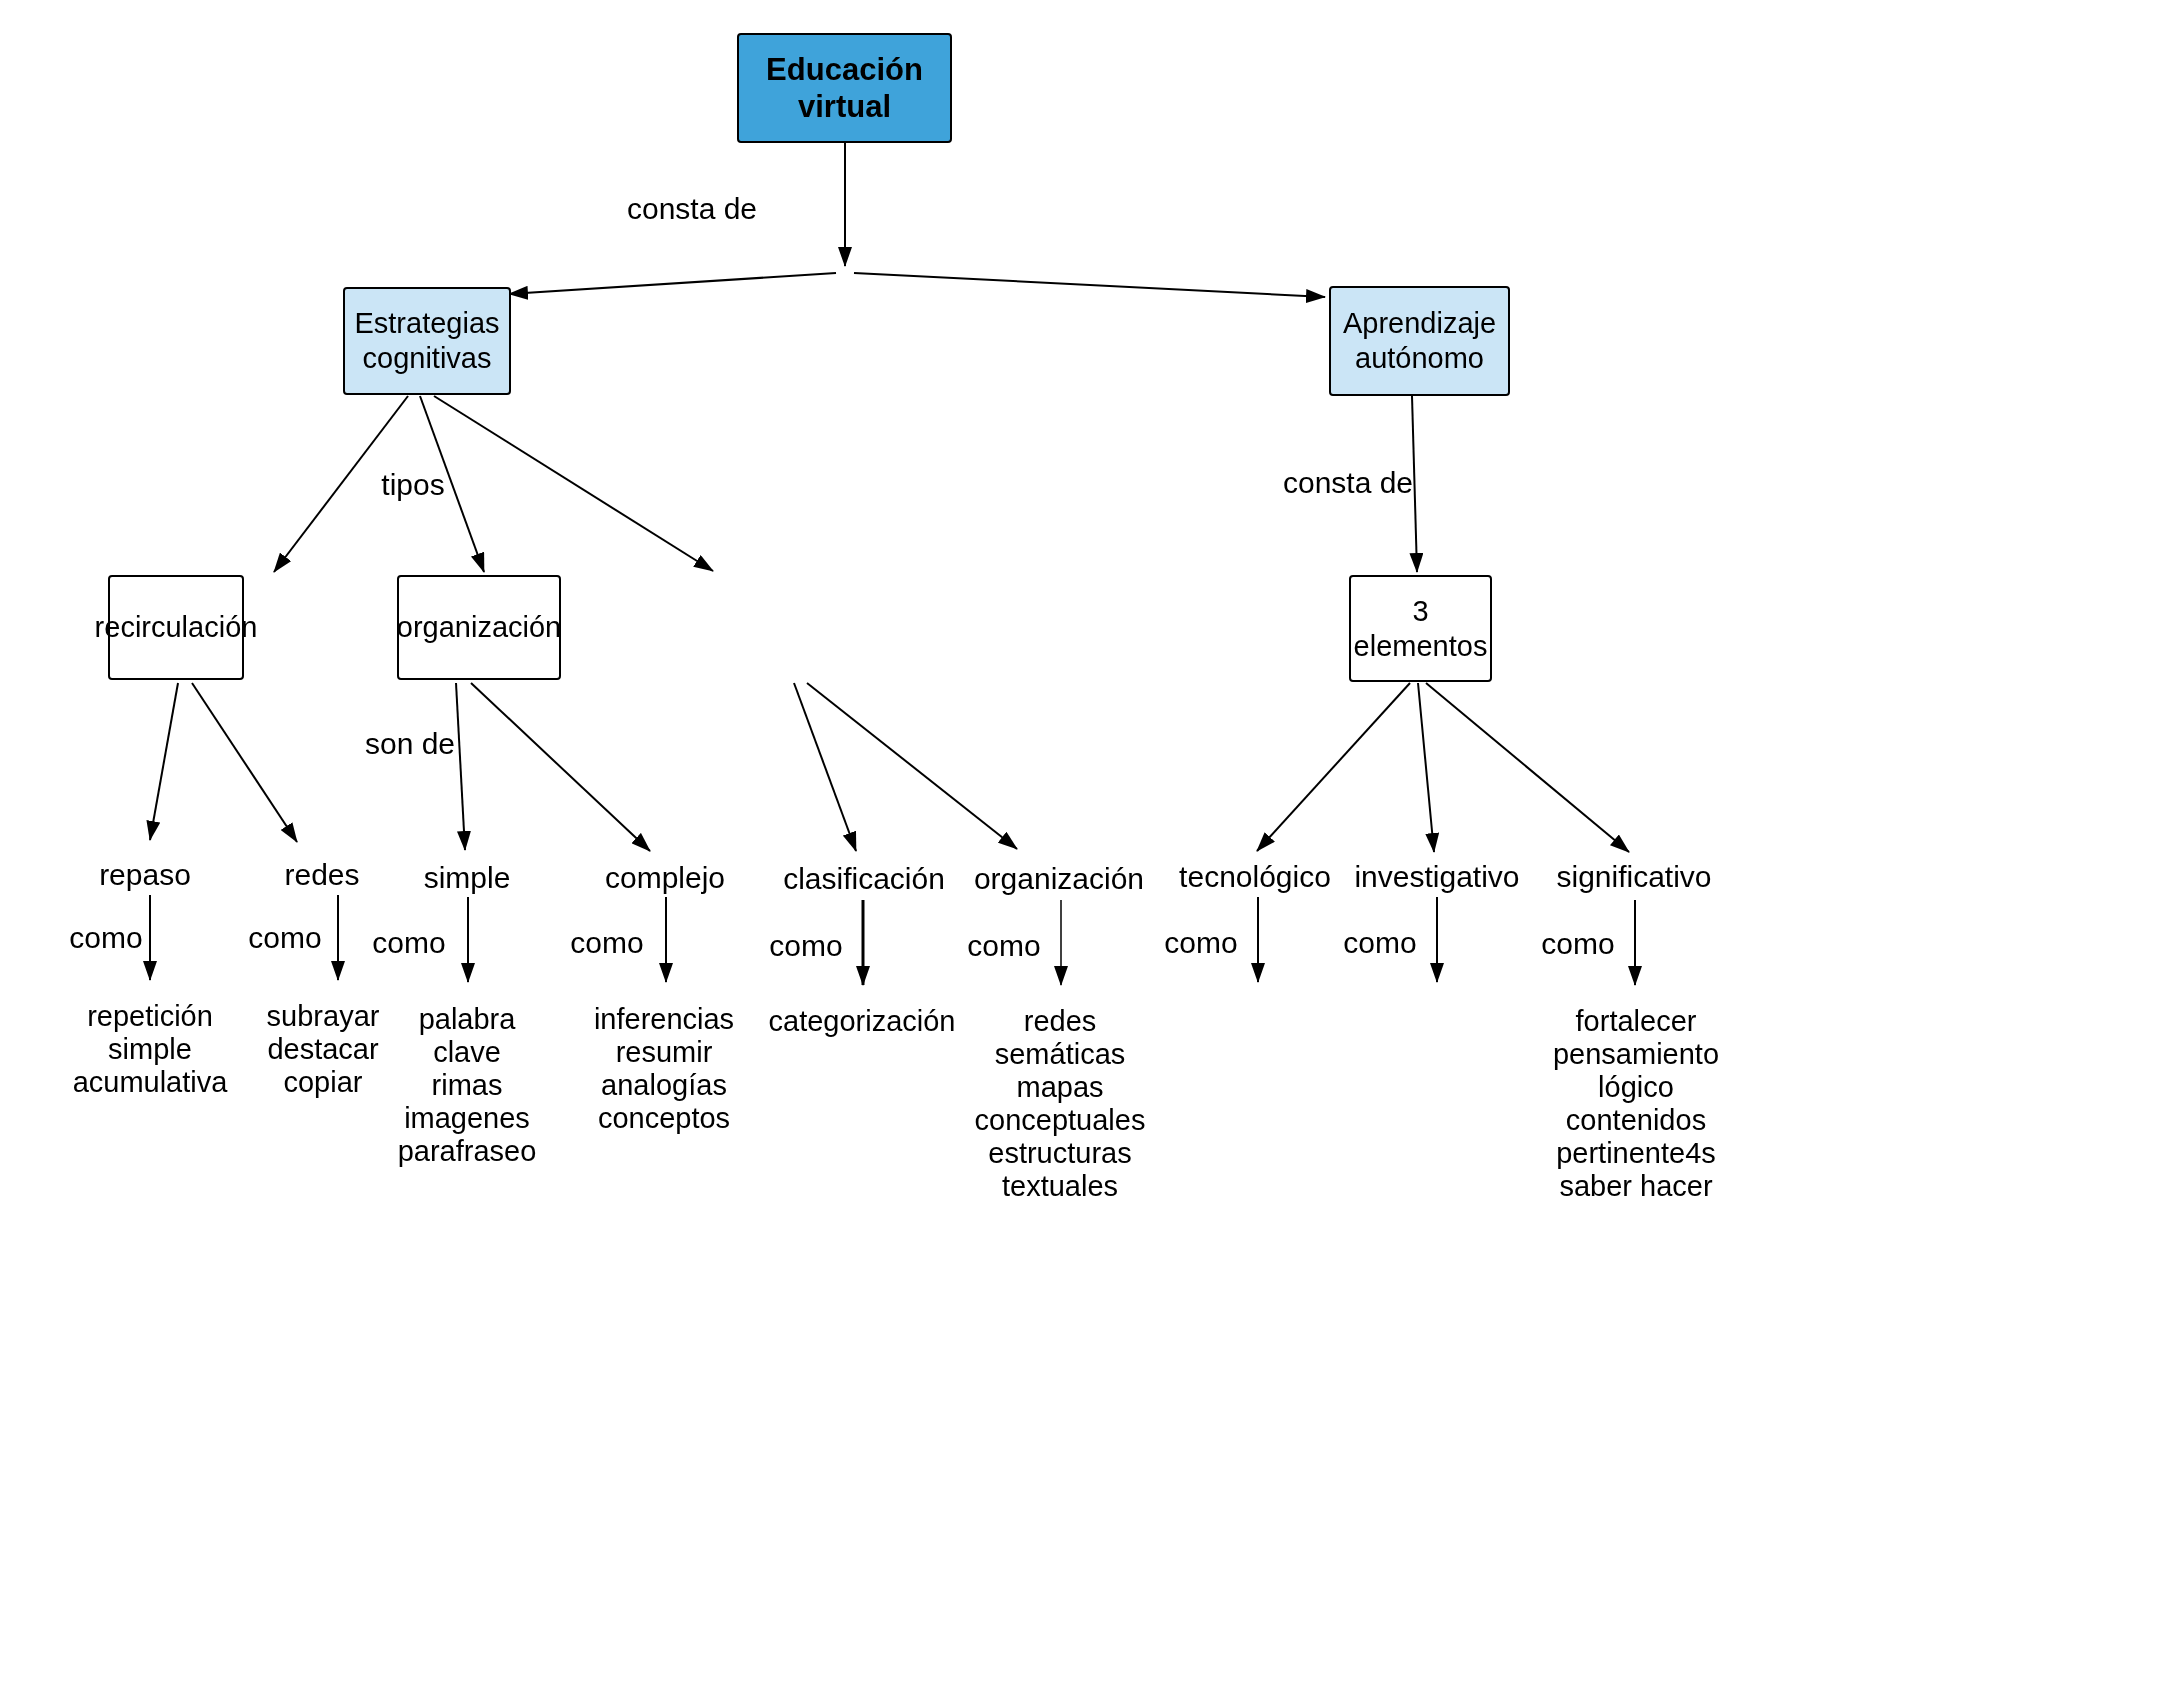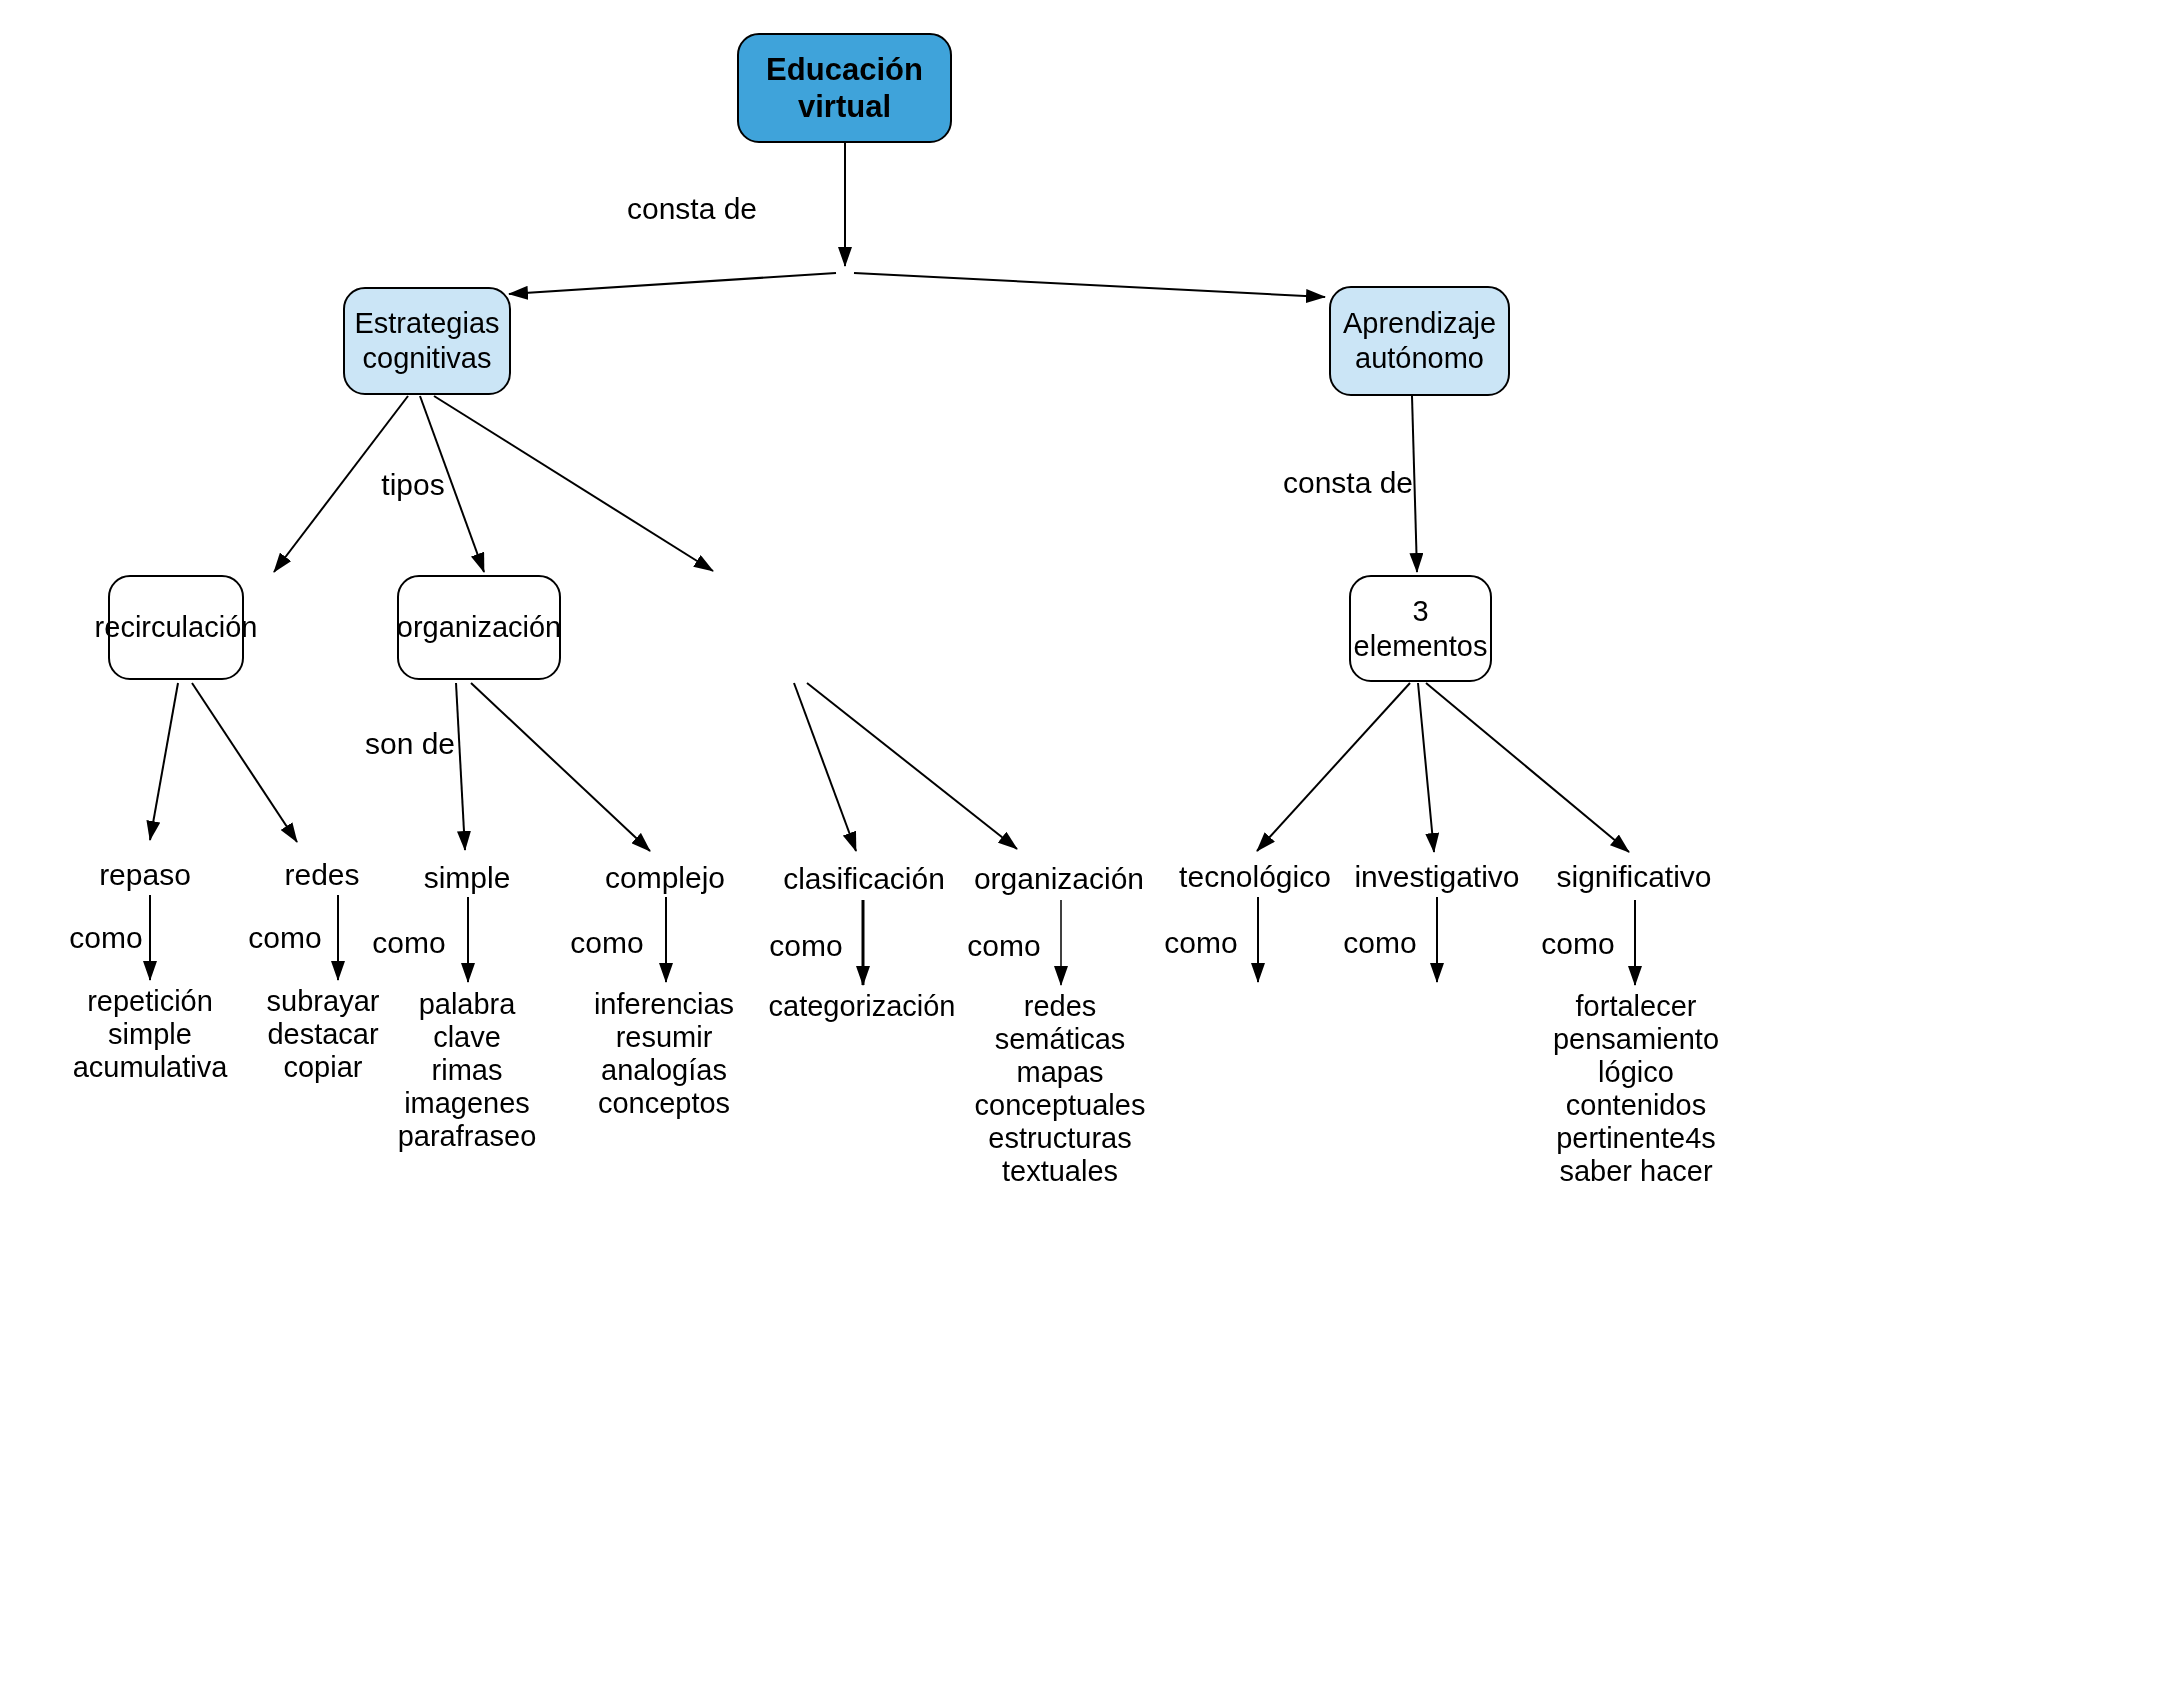--- a/index.html
+++ b/index.html
@@ -10,34 +10,34 @@
     font-family:"Liberation Sans",sans-serif;
     color:var(--text,#000);
     overflow:hidden;
   }
   svg.edges{position:absolute;left:0;top:0;}
   svg.edges line{stroke:var(--line,#000);}
   svg.edges marker path{fill:var(--line,#000);}
   .box{
     position:absolute;box-sizing:border-box;
     border:2.5px solid var(--border,#000);
-    border-radius:22px;
+    border-radius:4px;
     background:var(--plain-fill,#fff);
     display:flex;align-items:center;justify-content:center;
     text-align:center;white-space:pre-line;
     font-size:29px;line-height:35px;
   }
   .box.primary{background:var(--primary-fill,#3fa3da);font-weight:bold;font-size:31px;line-height:37px;}
   .box.secondary{background:var(--secondary-fill,#cbe5f6);}
   .lbl{
     position:absolute;transform:translateX(-50%);
     white-space:pre-line;text-align:center;
     font-size:30px;line-height:33px;
   }
-  .leaf{font-size:29px;line-height:33px;}
+  .leaf{font-size:29px;line-height:33px;margin-top:15px;}
 </style>
 </head>
 <body>
 
 <div class="canvas">
 
   <svg class="edges" width="2167" height="1685" viewBox="0 0 2167 1685">
     <defs>
       <marker id="ah" viewBox="0 0 20 14" refX="19" refY="7" markerWidth="20" markerHeight="14" markerUnits="userSpaceOnUse" orient="auto">
         <path d="M0,0 L20,7 L0,14 Z" fill="#000000"></path>

